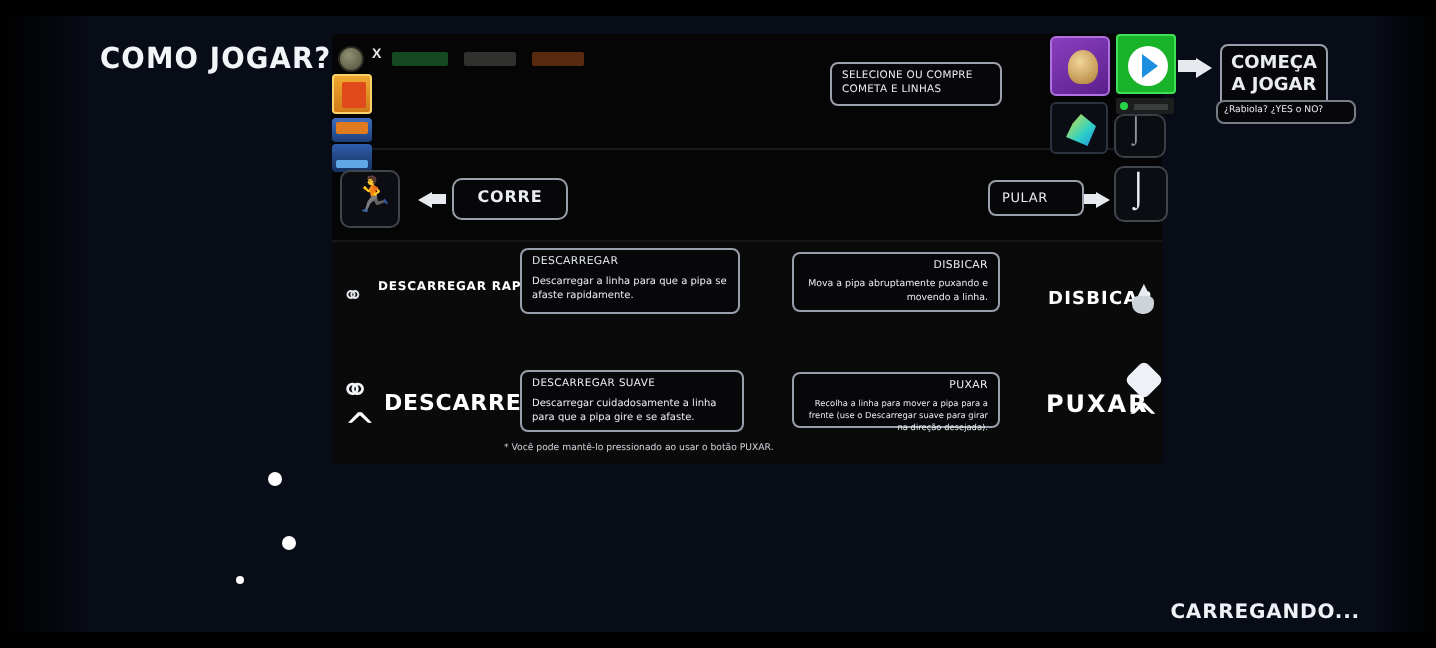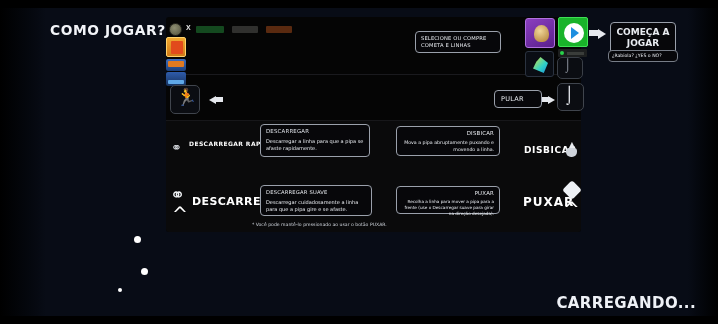--- a/index.html
+++ b/index.html
@@ -98,21 +98,21 @@
     padding:3px 5px;
     line-height:1.35;
     font-family:"DejaVu Sans", sans-serif;
   }
 
   #tip-selecione {
     left:415px; top:31px; width:86px;
     font-size:5.2px; letter-spacing:.15px;
   }
   #tip-comeca {
-    left:610px; top:22px; width:66px;
+    left:610px; top:22px; width:54px;
     font-size:9px; font-weight:bold; text-align:center;
     padding:4px 3px; line-height:1.25;
   }
   #tip-rabiola {
     left:608px; top:50px; width:70px;
     font-size:4.6px; padding:2px 3px; border-color:#777d87;
   }
   #tip-corre {
     left:226px; top:89px; width:58px; height:21px;
     font-size:8px; font-weight:bold; letter-spacing:.4px;
@@ -294,22 +294,22 @@
   }
 
   
   .particle { position:absolute; background:#ffffff; border-radius:50%; }
   #p1 { left:134px; top:236px; width:7px; height:7px; }
   #p2 { left:141px; top:268px; width:7px; height:7px; }
   #p3 { left:118px; top:288px; width:4px; height:4px; }
 
   
   #loading {
-    position:absolute; right:22px; bottom:12px;
-    font-size:15px; font-weight:bold; color:#eef1f6;
+    position:absolute; right:38px; bottom:12px;
+    font-size:10px; font-weight:bold; color:#eef1f6;
     font-family:"DejaVu Sans", sans-serif; letter-spacing:.4px;
   }
 </style>
 </head>
 <body>
 
 <div id="stage">
   <div id="stage-inner"></div>
   <div id="vig-left"></div>
   <div id="vig-right"></div>
@@ -362,20 +362,21 @@
   <div id="arw-corre" class="arrow"></div>
   <div id="arw-corre-tail"></div>
   <div id="arw-pular" class="arrow"></div>
   <div id="arw-pular-tail"></div>
   <div id="arw-comeca" class="arrow"></div>
   <div id="arw-comeca-tail"></div>
 
   <div id="tip-selecione" class="tip">SELECIONE OU COMPRE COMETA E LINHAS</div>
   <div id="tip-comeca" class="tip">COMEÇA A JOGAR</div>
   <div id="tip-rabiola" class="tip">¿Rabiola? ¿YES o NO?</div>
+  <div id="tip-corre" class="tip">CORRE</div>
   <div id="tip-pular" class="tip">PULAR</div>
 
   <div id="g-reel1" class="glyph">⚭</div>
   <div id="lbl-desc-rapido" class="act-label">DESCARREGAR RAPIDO</div>
   <div id="tip-desc" class="tip">
     <div class="tip-h">DESCARREGAR</div>
     <div>Descarregar a linha para que a pipa se afaste rapidamente.</div>
   </div>
 
   <div id="tip-disbicar" class="tip">

